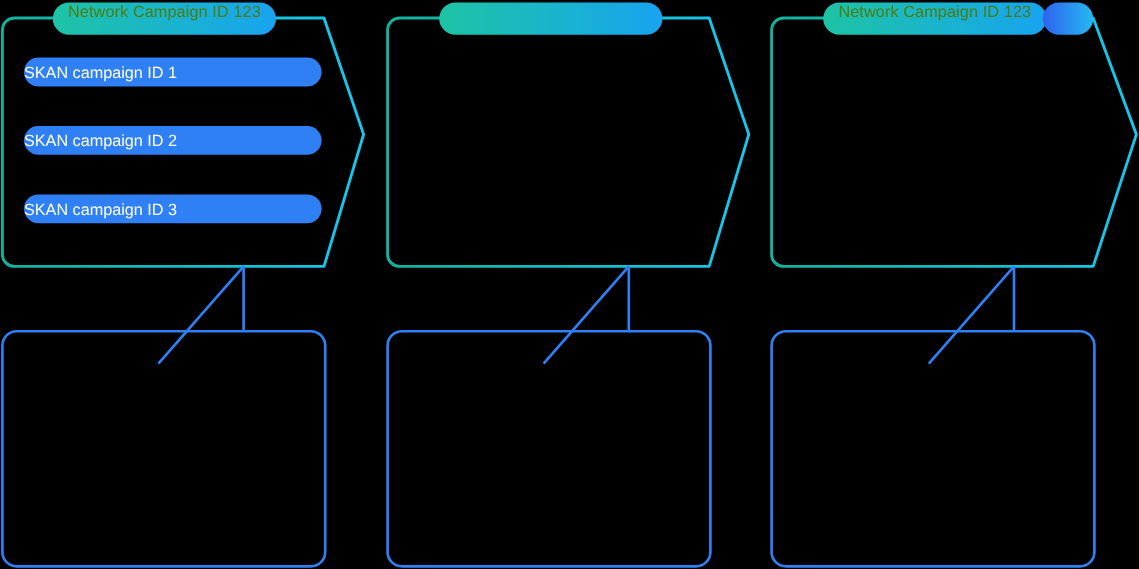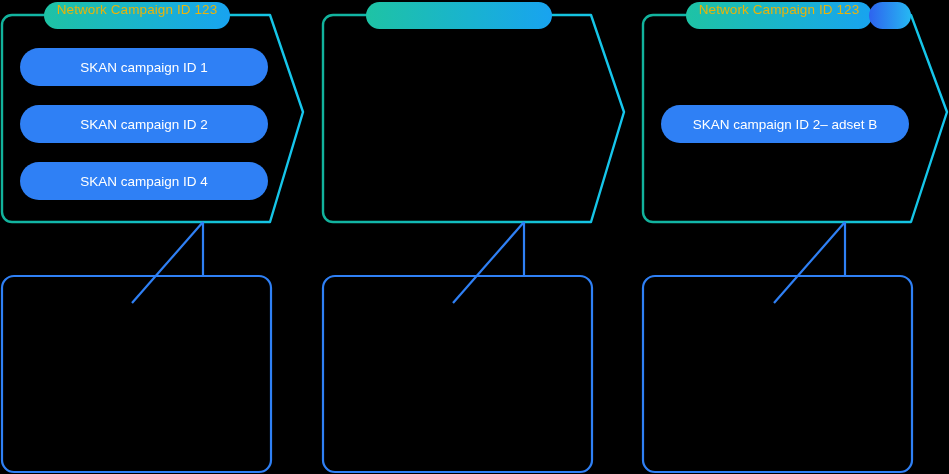--- a/index.html
+++ b/index.html
@@ -38,40 +38,39 @@
   .group-3 { left: 640px; width: 309px; }
 
   
   .header-pill {
     position: absolute;
     height: 14px;
     border-radius: 14px;
     display: flex;
     align-items: center;
     justify-content: center;
-    color: #eab308;
+    color: #4d7c0f;
     font-size: 13.5px;
     letter-spacing: 0.1px;
     white-space: nowrap;
     padding: 0 14px;
     box-sizing: border-box;
     z-index: 5;
   }
   .g1 .header-pill { left: 44px;  top: 2px; width: 186px; }
   .g2 .header-pill { left: 366px; top: 2px; width: 186px; }
 
   
   .skan-pill {
     position: absolute;
-    height: 38px;
+    height: 24px;
     border-radius: 19px;
     background: #2f80f5;
     display: flex;
     align-items: center;
-    justify-content: center;
     color: #ffffff;
     font-size: 13.5px;
     white-space: nowrap;
     box-sizing: border-box;
     z-index: 4;
   }
   .g1 .skan-pill { left: 20px;  width: 248px; }
   .g2 .skan-pill { left: 341px; width: 248px; }
   .row-1 { top: 48px; }
   .row-2 { top: 105px; }
@@ -146,30 +145,27 @@
   <div class="group group-1 g1">
     <div class="header-pill">Network Campaign ID 123</div>
 
     <div class="skan-pill row-1">
       <span>SKAN campaign ID 1</span>
     </div>
     <div class="skan-pill row-2">
       <span>SKAN campaign ID 2</span>
     </div>
     <div class="skan-pill row-3">
-      <span>SKAN campaign ID 4</span>
+      <span>SKAN campaign ID 3</span>
     </div>
   </div>
 
   <div class="group group-2 g2">
     <div class="header-pill">Network Campaign ID 123</div>
 
-    <div class="skan-pill row-2">
-      <span>SKAN campaign ID 2– adset B</span>
-    </div>
   </div>
 
   <div class="group group-3 g3">
     
     
 
     
     
     
   </div>

